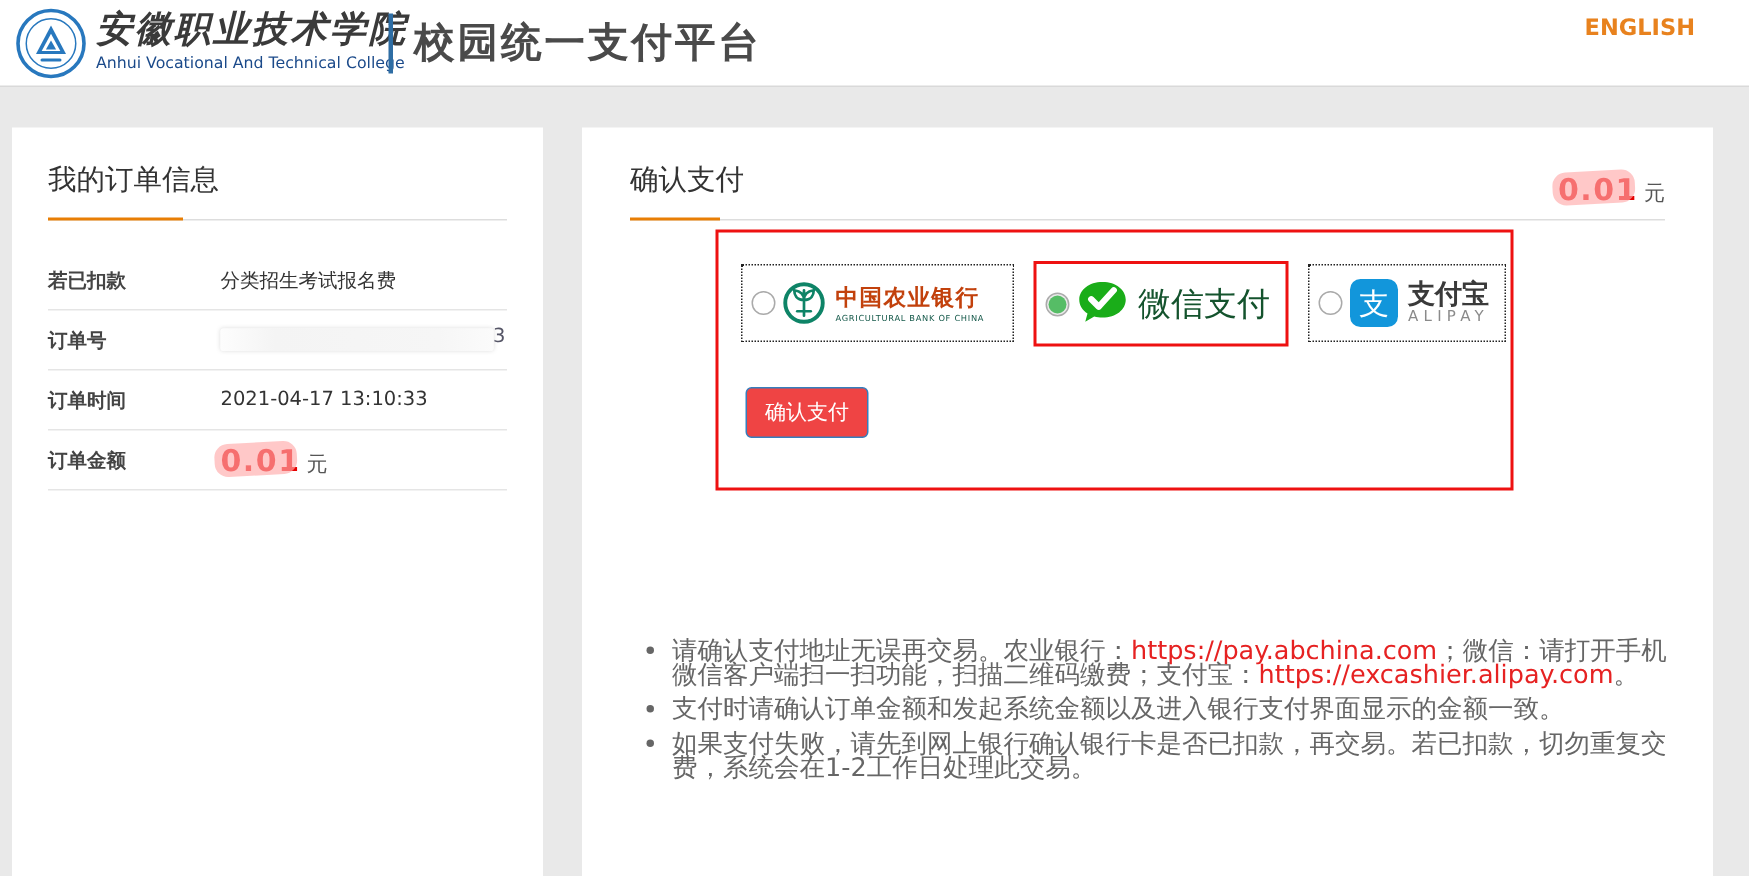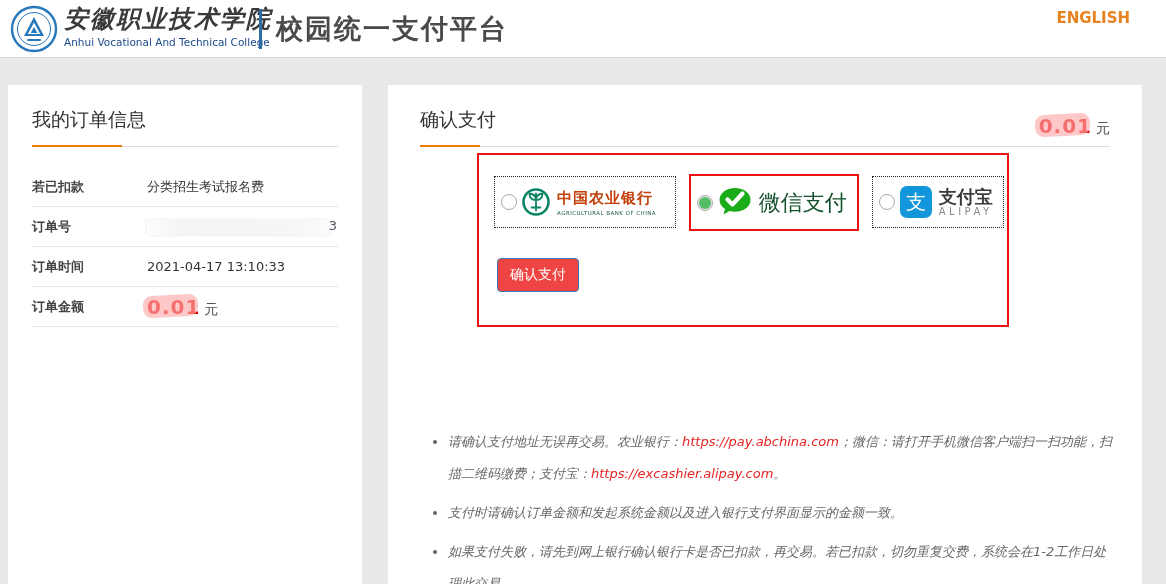--- a/index.html
+++ b/index.html
@@ -106,21 +106,21 @@
   .confirm-btn {
     position:absolute; left:109px; top:173px; width:82px; height:34px;
     background:#ef4444; border:1px solid #357ebd; border-radius:4px;
     color:#fff; font-size:14px; cursor:pointer;
     font-family:"DejaVu Sans","Liberation Sans",sans-serif;
   }
   
   .help-section { position:absolute; left:32px; right:30px; top:313px; }
   .help-list { margin-top:28px; padding-left:28px; }
   .help-list li {
-    font-size:13px; color:#666; line-height:32px; margin-bottom:7px;font-style:italic;
+    font-size:17px; color:#666; line-height:16px; margin-bottom:7px;
   }
   .help-link { color:#e62222; cursor:pointer; }
 </style>
 </head>
 <body>
 
 <div class="header">
   <div class="logo-wrap">
     <svg width="48" height="48" viewBox="0 0 48 48">
       <circle cx="24" cy="24" r="22" fill="#fff" stroke="#2878be" stroke-width="2.4"></circle>

